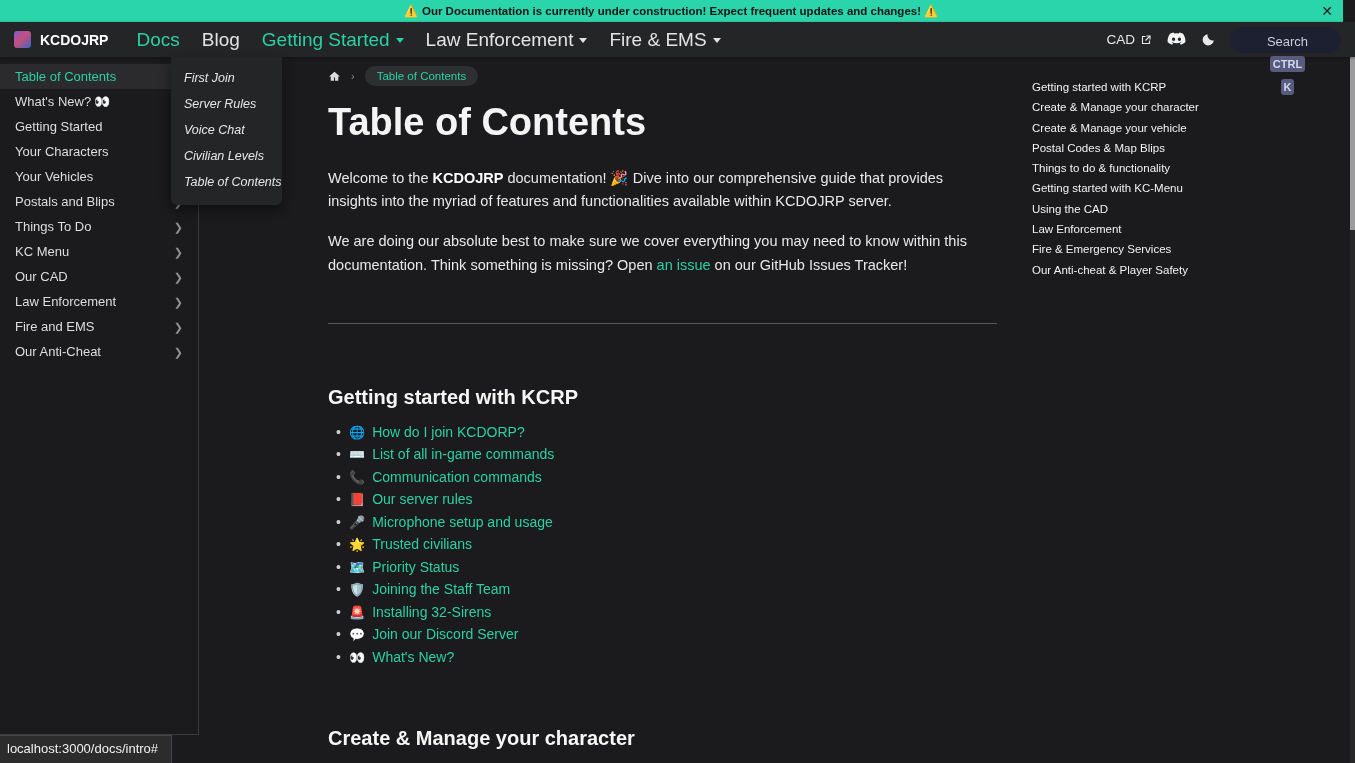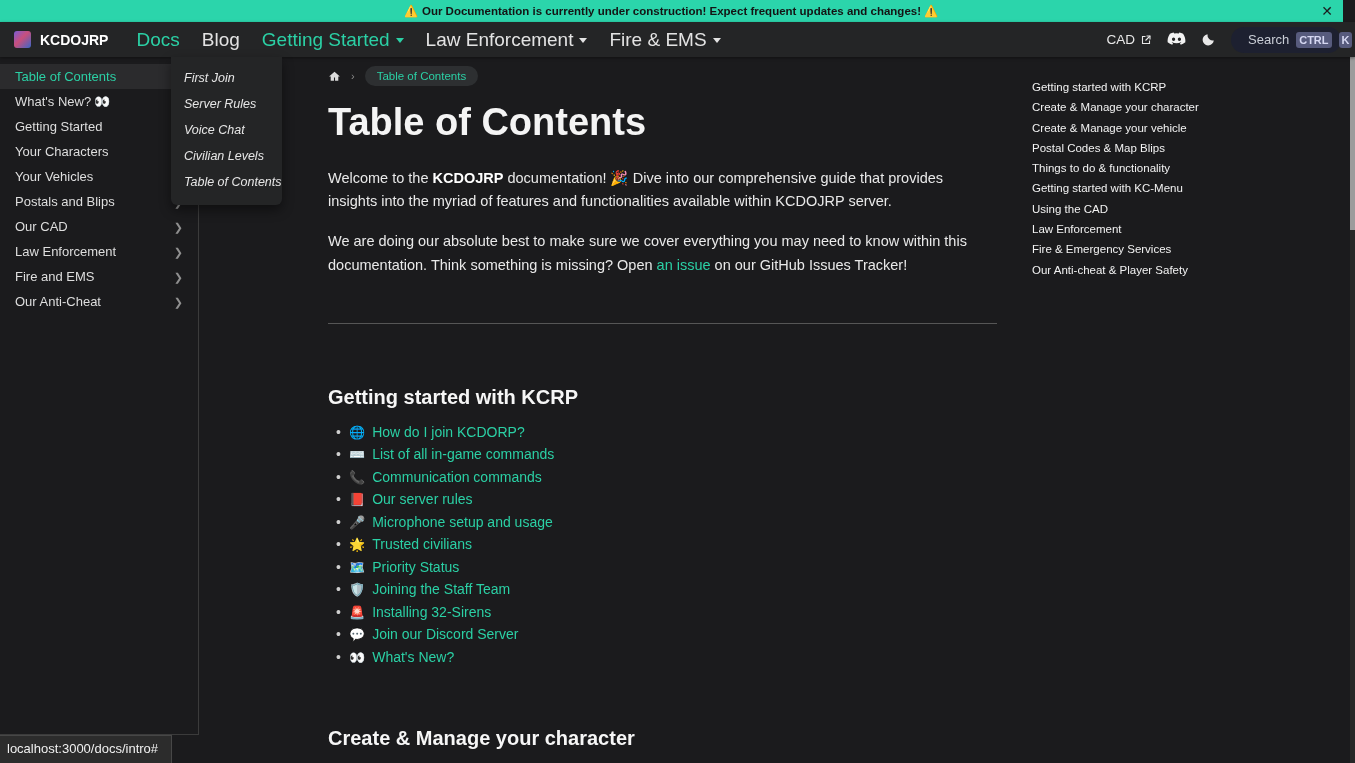--- a/index.html
+++ b/index.html
@@ -40,21 +40,21 @@
   .caret {
     width:0; height:0; border-left:4px solid transparent;
     border-right:4px solid transparent; border-top:5px solid currentColor;
     margin-top:2px;
   }
   .nav-right { margin-left:auto; display:flex; align-items:center; gap:15px; }
   .cad-link { display:flex; align-items:center; gap:5px; font-size:13.5px; color:#e8e8e8; cursor:pointer; }
   .icon-btn { display:flex; align-items:center; justify-content:center; cursor:pointer; }
   .searchbox {
     display:flex; align-items:center; gap:7px; width:110px; height:26px;
-    background:#1d2030; border-radius:13px; padding:0 7px 0 10px; cursor:pointer;
+    background:#1d2030; border-radius:13px; padding:0 7px 0 10px; cursor:pointer;flex-direction:column;
   }
   .searchbox .search-label { flex:1; color:#c9cdd6; font-size:13px; }
   kbd.key {
     background:#575b7d; color:#d6d8f2; border-radius:3px;
     font-size:11px; font-weight:700; padding:2px 3px;
     font-family:"Liberation Sans", sans-serif;
   }
   
   .dropdown {
     position:absolute; left:171px; top:57px; width:111px;
@@ -188,20 +188,28 @@
   <div class="side-item">
     <span>Your Characters</span>
     <span class="chev"></span>
   </div>
   <div class="side-item">
     <span>Your Vehicles</span>
     <span class="chev"></span>
   </div>
   <div class="side-item">
     <span>Postals and Blips</span>
+    <span class="chev"></span>
+  </div>
+  <div class="side-item">
+    <span>Things To Do</span>
+    <span class="chev"></span>
+  </div>
+  <div class="side-item">
+    <span>KC Menu</span>
     <span class="chev"></span>
   </div>
   <div class="side-item">
     <span>Our CAD</span>
     <span class="chev"></span>
   </div>
   <div class="side-item">
     <span>Law Enforcement</span>
     <span class="chev"></span>
   </div>

